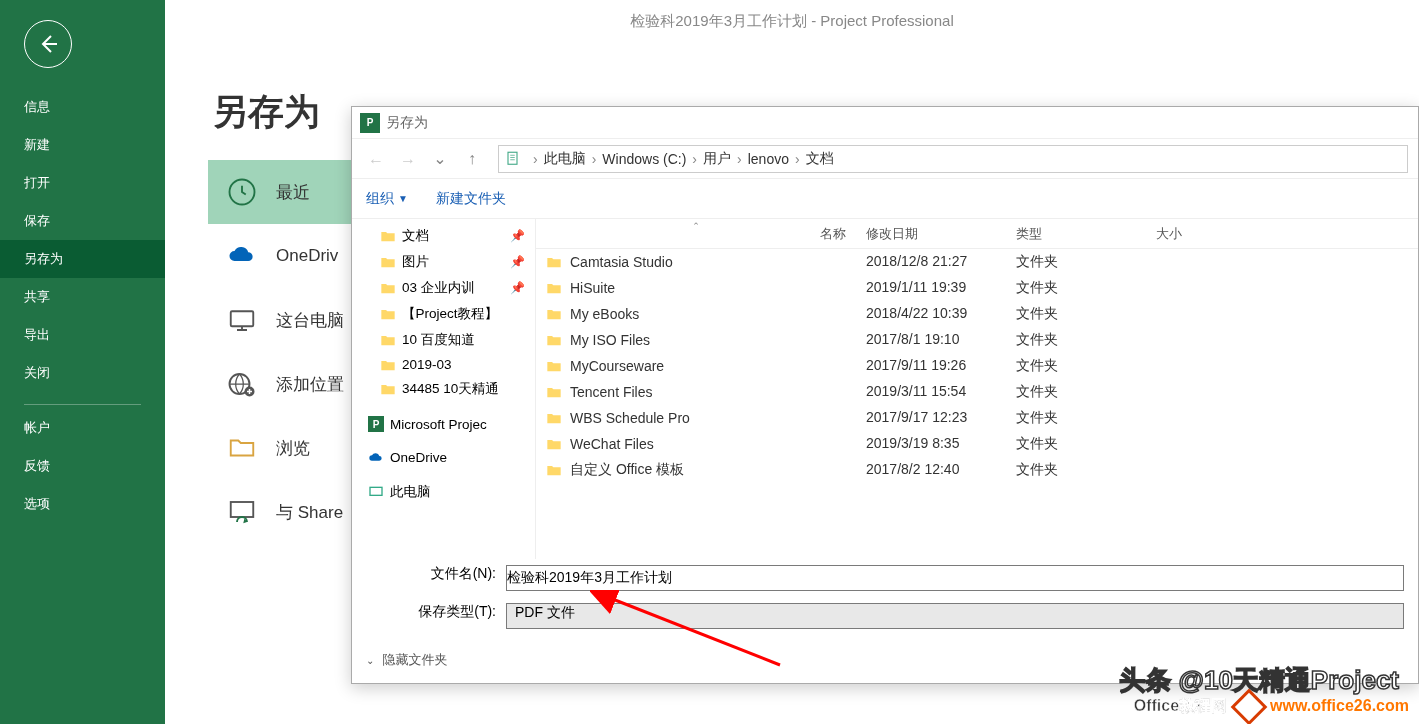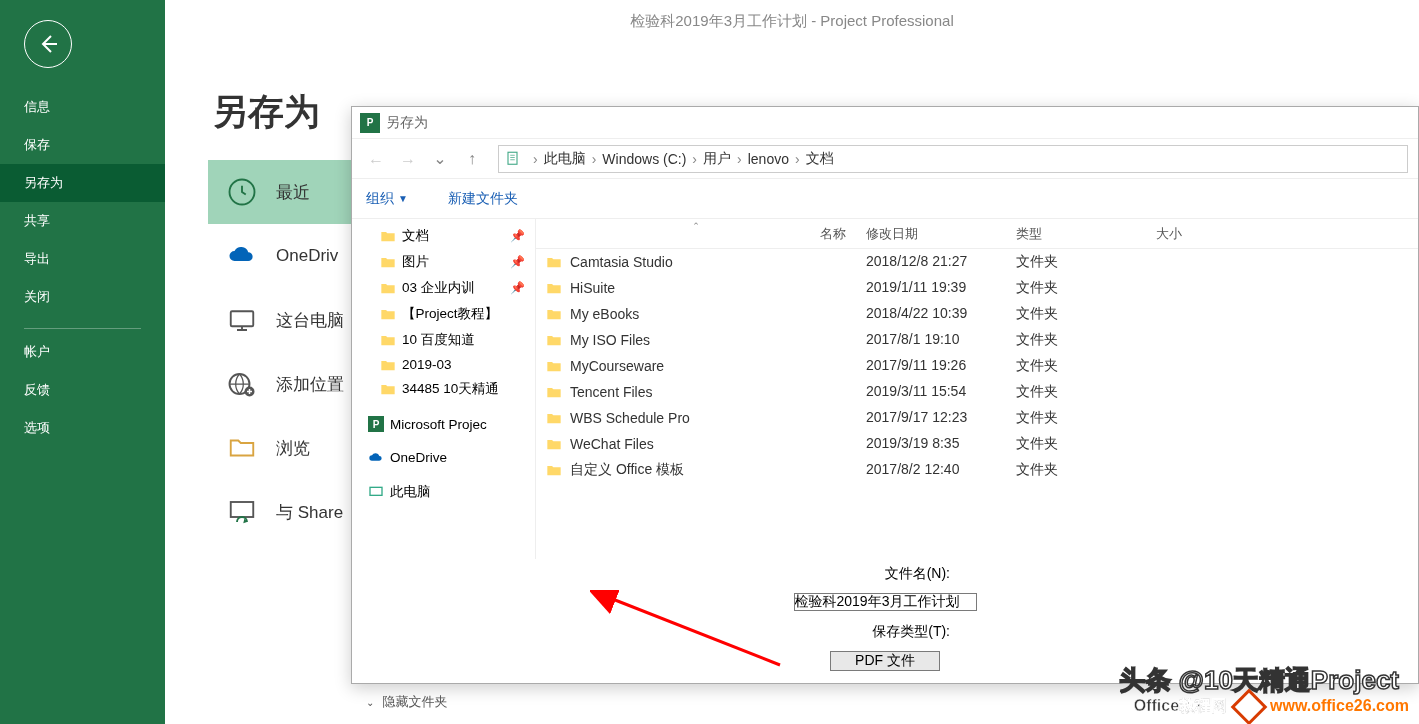--- a/index.html
+++ b/index.html
@@ -27,45 +27,45 @@
     .dialog-title { height: 32px; display: flex; align-items: center; padding: 0 8px; gap: 6px; font-size: 14px; color: #666; border-bottom: 1px solid #eee; }
     .dialog-title-icon { width: 20px; height: 20px; background: #217346; display: flex; align-items: center; justify-content: center; color: #fff; font-size: 10px; font-weight: bold; }
     
     .nav-bar { height: 40px; display: flex; align-items: center; padding: 0 10px; gap: 4px; border-bottom: 1px solid #eee; }
     .nav-arrow { width: 28px; height: 28px; display: flex; align-items: center; justify-content: center; color: #888; cursor: pointer; }
     .nav-arrow.disabled { color: #ccc; }
     .breadcrumb { flex: 1; margin-left: 8px; border: 1px solid #ccc; height: 28px; display: flex; align-items: center; padding: 0 6px; font-size: 14px; color: #333; }
     .bc-sep { margin: 0 6px; color: #888; }
     .bc-icon { width: 18px; height: 18px; margin-right: 4px; }
     
-    .toolbar { height: 40px; display: flex; align-items: center; padding: 0 14px; gap: 40px; font-size: 14px; color: #1a5fb4; border-bottom: 1px solid #eee; }
+    .toolbar { height: 40px; display: flex; align-items: center; padding: 0 14px; gap: 28px; font-size: 14px; color: #1a5fb4; border-bottom: 1px solid #eee; }
     .toolbar-btn { cursor: pointer; display: flex; align-items: center; gap: 4px; }
     
     .explorer-body { display: flex; height: 340px; }
     .tree-panel { width: 184px; border-right: 1px solid #eee; overflow: hidden; padding: 4px 0; }
     .tree-item { display: flex; align-items: center; padding: 4px 10px 4px 28px; font-size: 13.5px; cursor: pointer; gap: 6px; position: relative; white-space: nowrap; }
     .tree-item .pin { position: absolute; right: 10px; color: #888; font-size: 12px; }
     .tree-folder-icon { width: 16px; height: 14px; }
     
     .file-list { flex: 1; }
     .file-header { display: flex; height: 30px; border-bottom: 1px solid #eee; font-size: 13px; color: #555; }
     .file-header div { padding: 6px 10px; }
     .col-name { width: 320px; position: relative; text-align: right; }
     .col-date { width: 150px; }
     .col-type { width: 140px; }
     .col-size { flex: 1; }
     .sort-caret { position: absolute; left: 50%; top: 2px; transform: translateX(-50%); font-size: 9px; color: #888; }
     .file-row { display: flex; font-size: 14px; color: #333; }
     .file-row div { padding: 4px 10px; }
     .file-row .col-name { display: flex; align-items: center; gap: 8px; }
     
-    .form-row { display: flex; align-items: center; padding: 6px 14px; gap: 10px; flex-direction: column; }
+    .form-row { display: flex; align-items: flex-start; padding: 6px 14px; gap: 10px; }
     .form-label { width: 130px; text-align: right; font-size: 14px; }
     .form-input { flex: 1; height: 26px; border: 1px solid #7a7a7a; padding: 0 0; font-size: 14px; background: #fff; }
-    .filetype-dropdown { flex: 1; height: 26px; border: 1px solid #7a7a7a; padding: 0 24px; font-size: 14px; background: #e8e8e8; }
+    .filetype-dropdown { flex: 1; height: 26px; border: 1px solid #7a7a7a; padding: 0 8px; font-size: 14px; background: #e8e8e8; }
     
     .footer-row { display: flex; align-items: center; padding: 16px 14px 6px; gap: 8px; font-size: 13px; color: #555; }
     .footer-caret { font-size: 10px; }
     
     .arrow-annotation { position: absolute; left: 590px; top: 590px; width: 200px; height: 80px; pointer-events: none; }
     
     .watermark1 { position: absolute; right: 20px; bottom: 26px; font-size: 26px; color: #fff; -webkit-text-stroke: 1.5px #333; font-weight: bold; }
     .watermark2 { position: absolute; right: 10px; bottom: 4px; font-size: 16px; color: #ff7700; font-weight: bold; }
     .watermark-badge { display: inline-block; width: 26px; height: 26px; background: #d83b01; transform: rotate(45deg); vertical-align: middle; margin: 0 4px; position: relative; }
     .watermark-badge::after { content: ""; position: absolute; inset: 3px; background: #fff; }
@@ -74,20 +74,22 @@
 <body>
 
 <div class="sidebar">
   <div class="back-btn">
     <svg viewBox="0 0 24 24">
         <path d="M15 4l-8 8 8 8" stroke="#fff" stroke-width="2" fill="none"></path>
         <path d="M7 12h14" stroke="#fff" stroke-width="2"></path>
       </svg>
   </div>
   <div class="nav-item">信息</div>
+  <div class="nav-item">新建</div>
+  <div class="nav-item">打开</div>
   <div class="nav-item">保存</div>
   <div class="nav-item active">另存为</div>
   <div class="nav-item">共享</div>
   <div class="nav-item">导出</div>
   <div class="nav-item">关闭</div>
   <div class="nav-divider"></div>
   <div class="nav-item">帐户</div>
   <div class="nav-item">反馈</div>
   <div class="nav-item">选项</div>
 </div>

